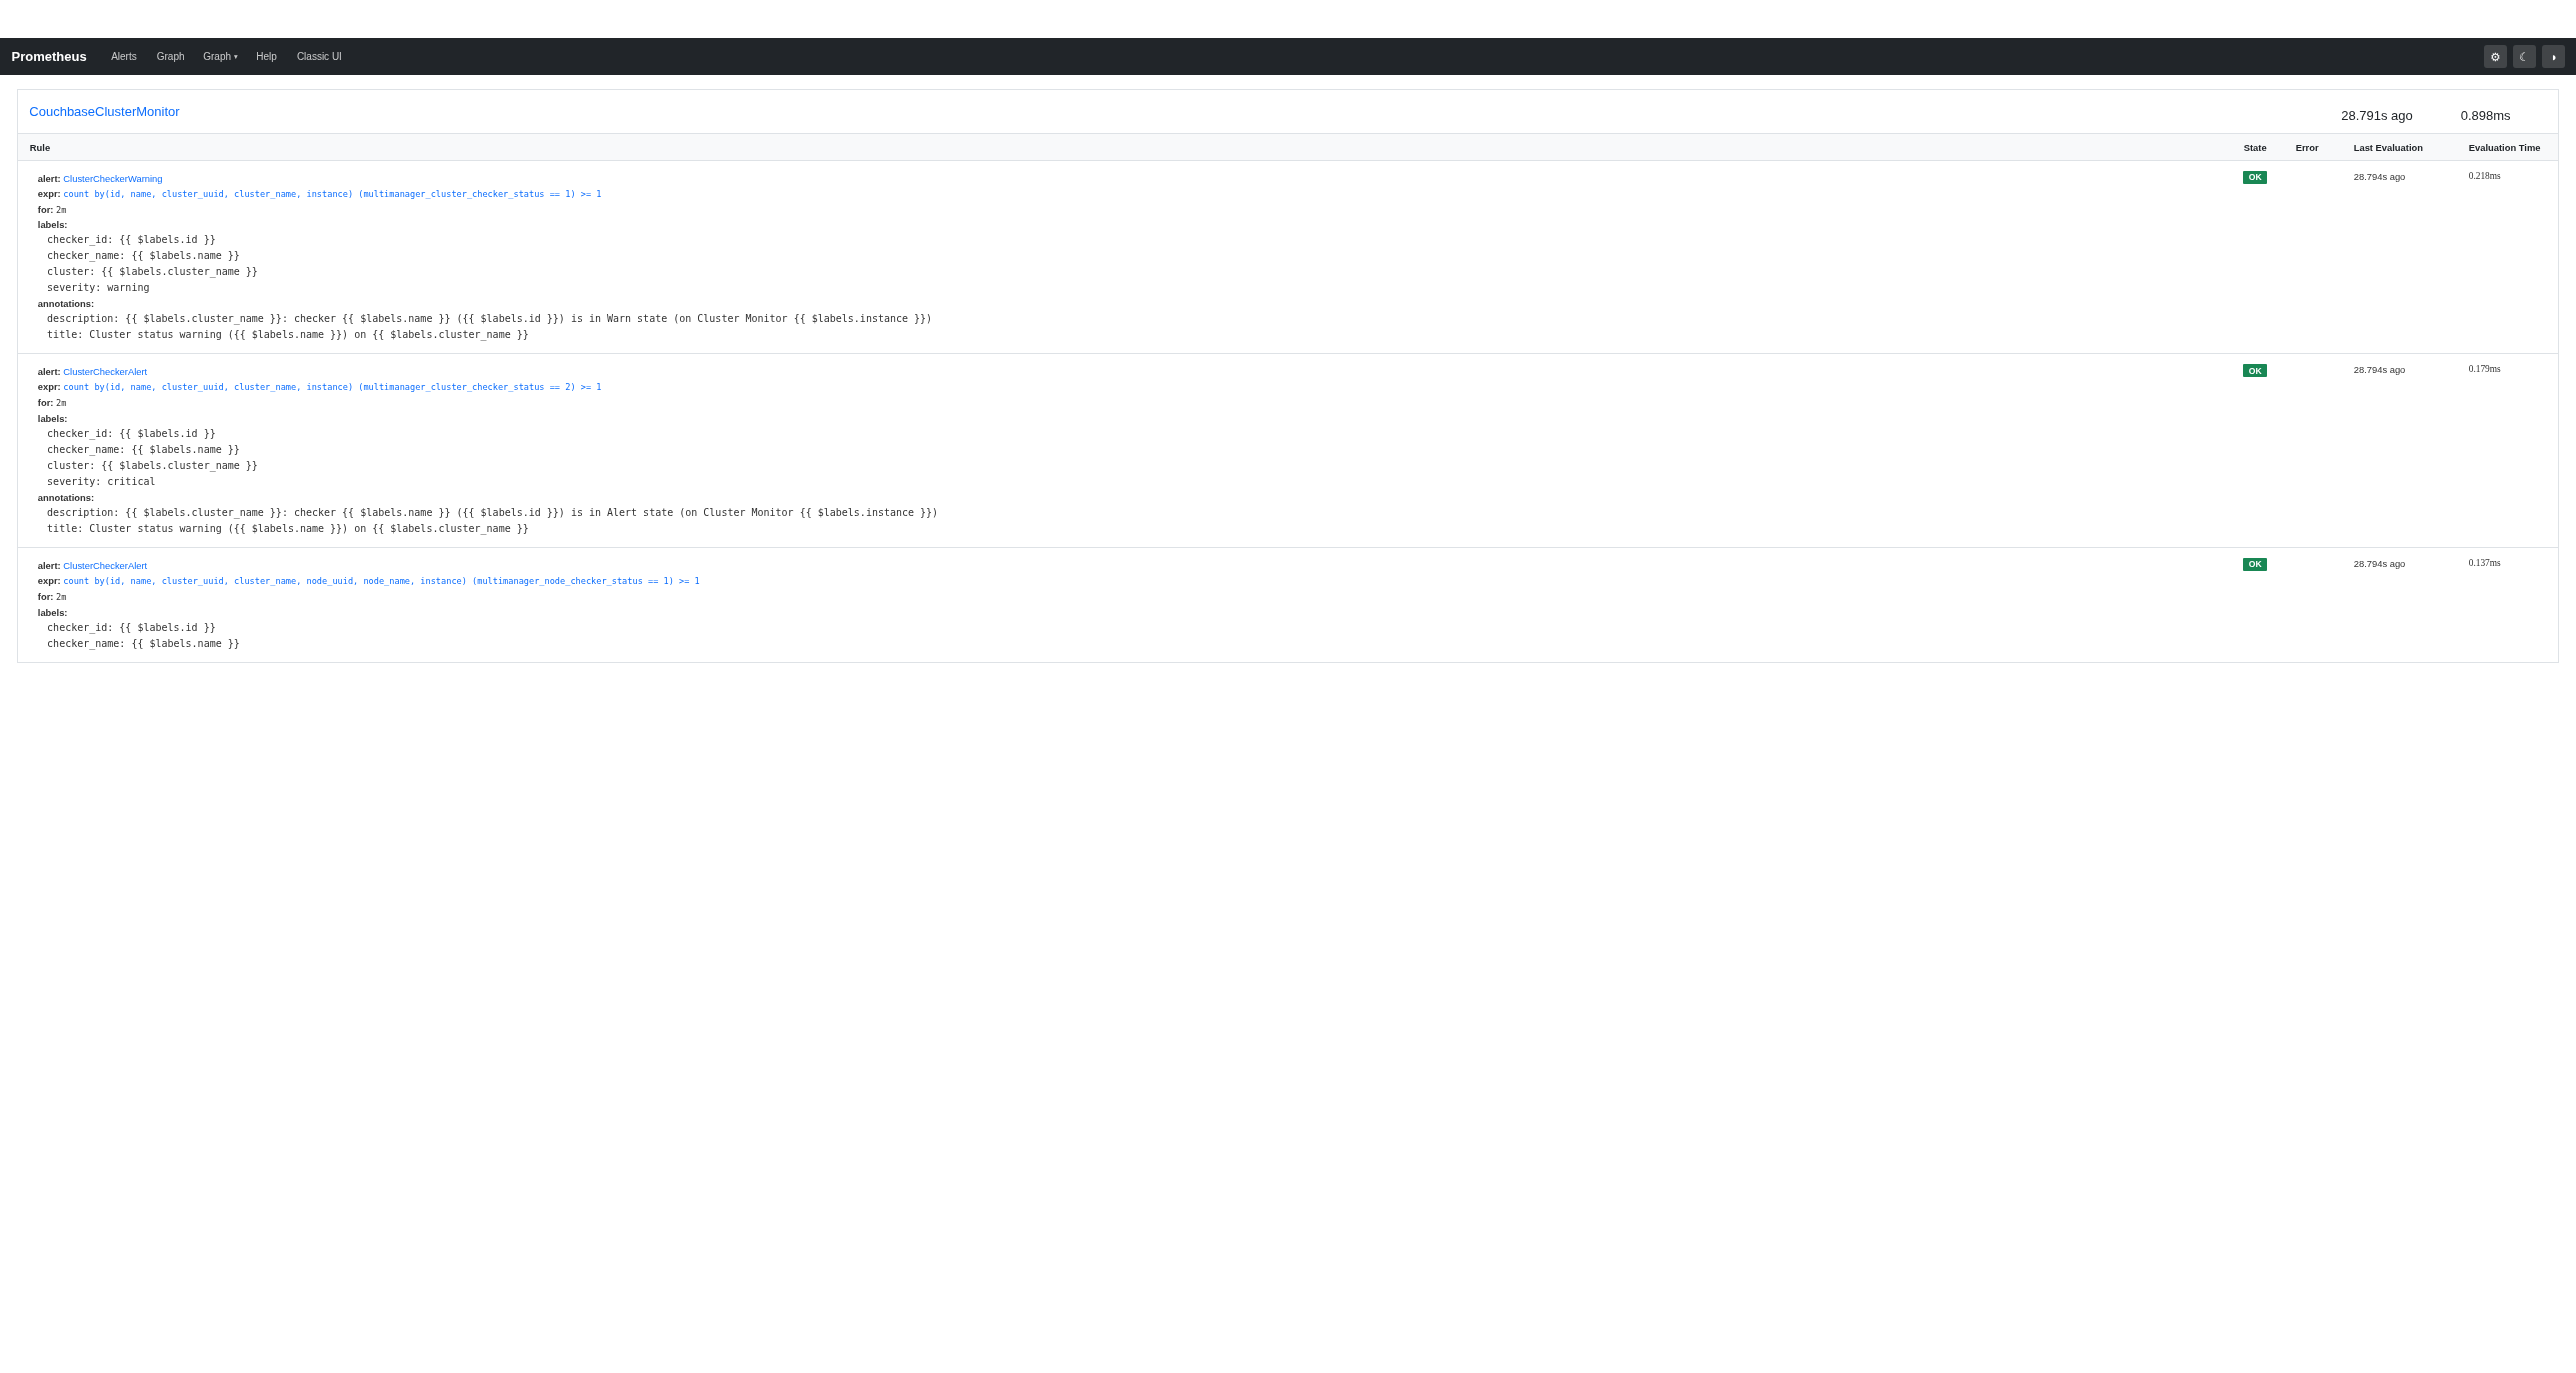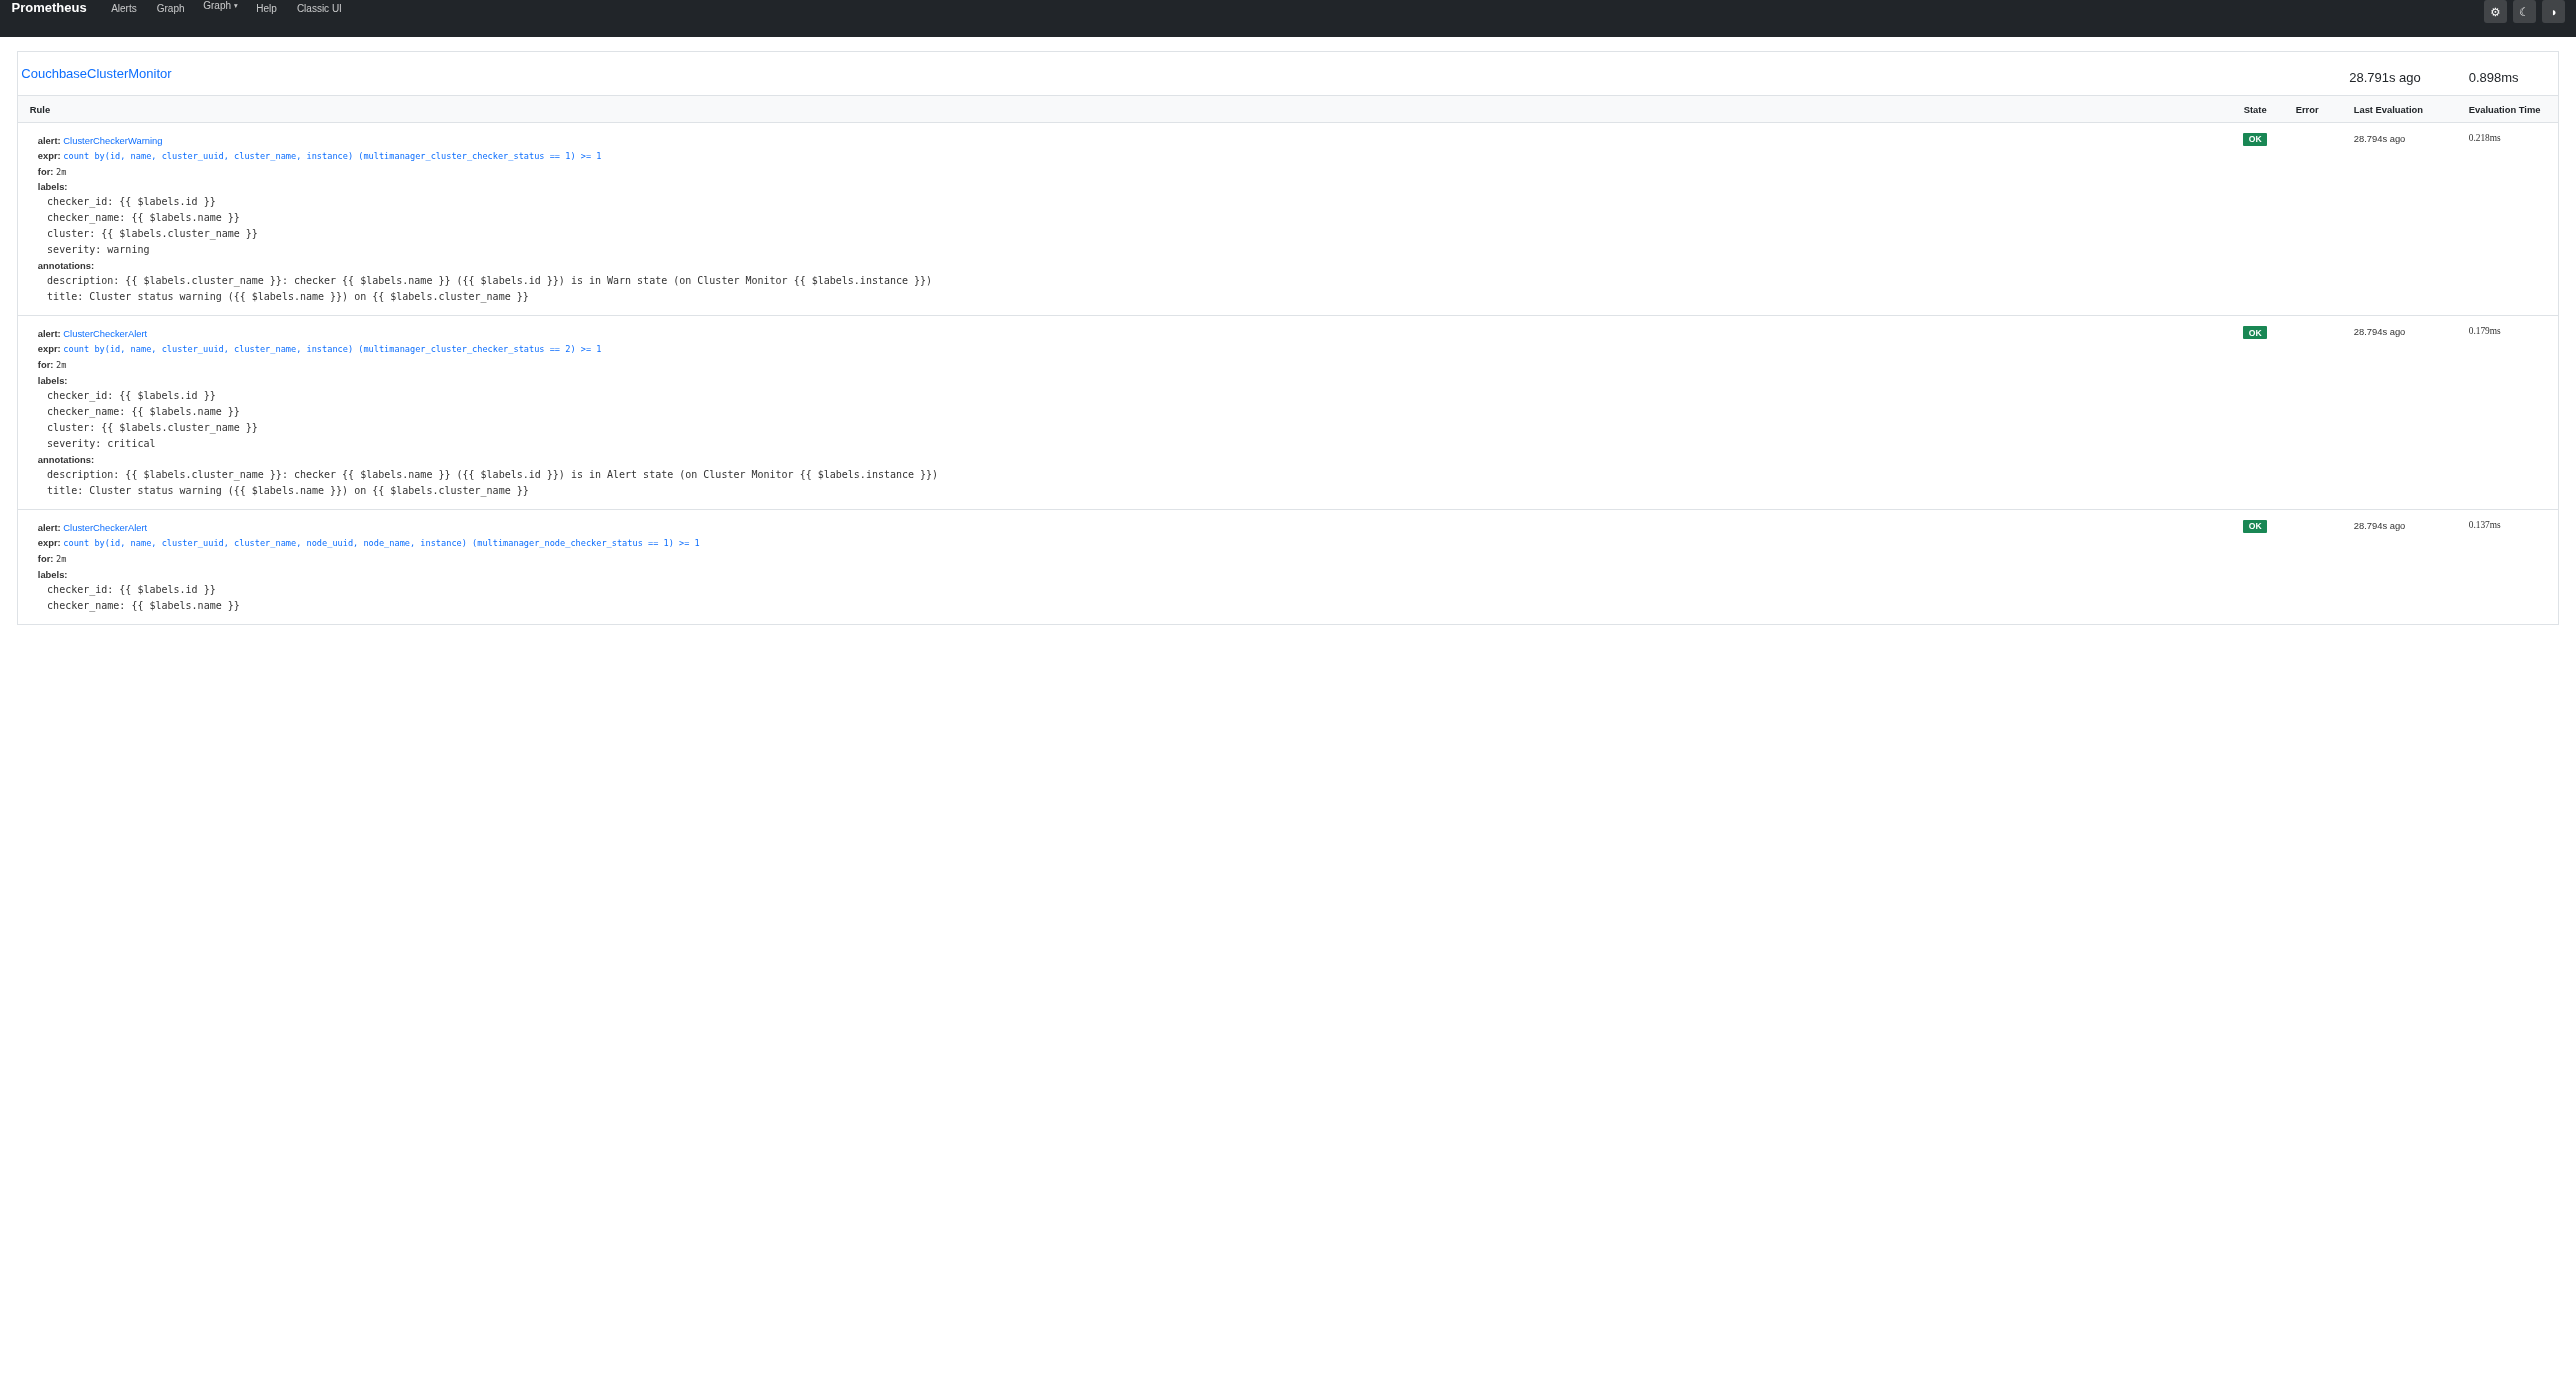--- a/index.html
+++ b/index.html
@@ -3,24 +3,25 @@
   <meta charset="utf-8">
   <style>
     * { box-sizing: border-box; margin: 0; padding: 0; }
     body { font-family: -apple-system, BlinkMacSystemFont, 'Segoe UI', Helvetica, Arial, sans-serif; font-size: 10px; background: #fff; color: #333; }
 
     
     .navbar {
       background: #212529;
       color: #fff;
       display: flex;
-      align-items: flex-start;
+      align-items: center;
       padding: 0 11.5px;
       height: 37px;
       gap: 17.3px;
+      margin-top: 38px;
     }
     .navbar-brand {
       font-size: 13px;
       font-weight: 600;
       color: #fff;
       text-decoration: none;
       margin-right: 5.8px;
     }
     .nav-link {
       color: rgba(255,255,255,0.75);
@@ -67,21 +68,21 @@
       margin-bottom: 14.4px;
       color: #212529;
     }
 
     
     .group-header {
       display: flex;
       align-items: center;
       border: 0.7px solid #dee2e6;
       border-bottom: none;
-      padding: 10px 3px;
+      padding: 10px 11px;
       background: #fff;
     }
     .group-name {
       font-size: 13px;
       color: #0d6efd;
       text-decoration: none;
       flex: 1;
       font-weight: 500;
     }
     .group-stat {

